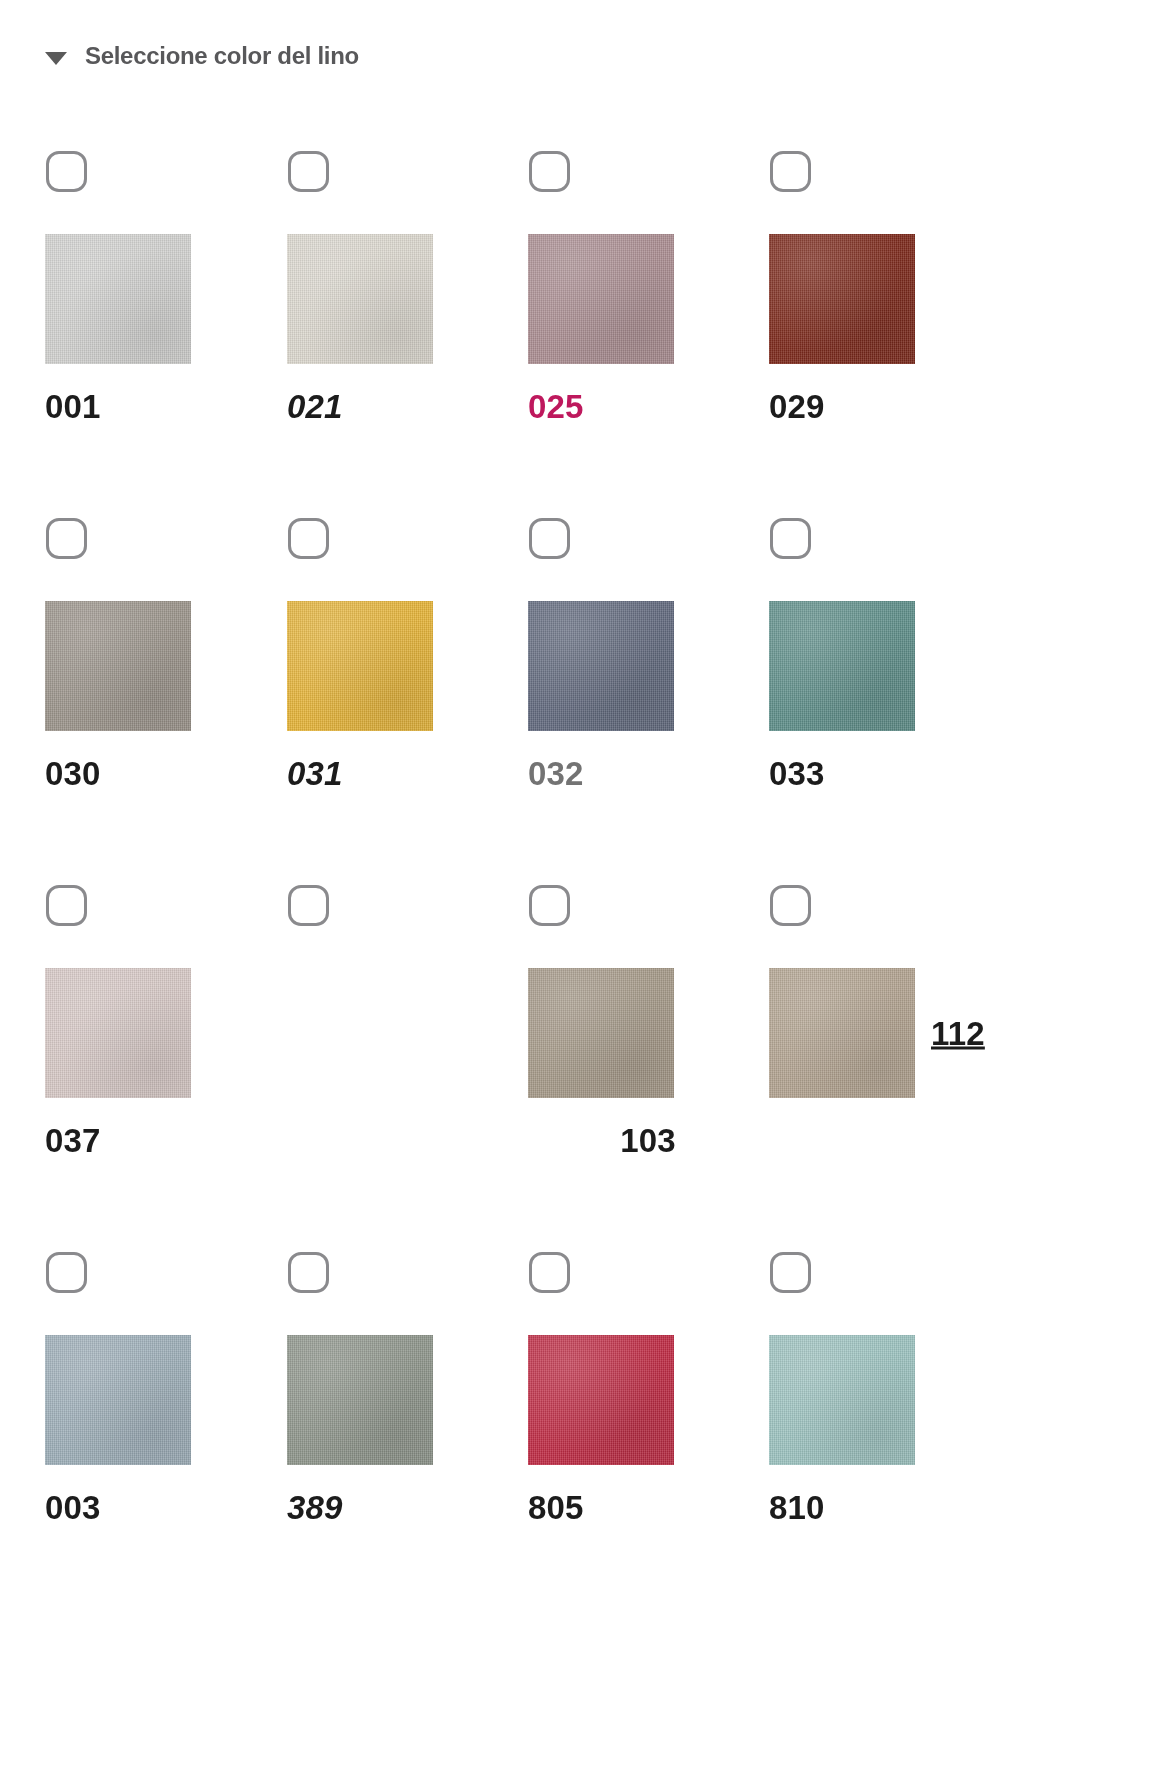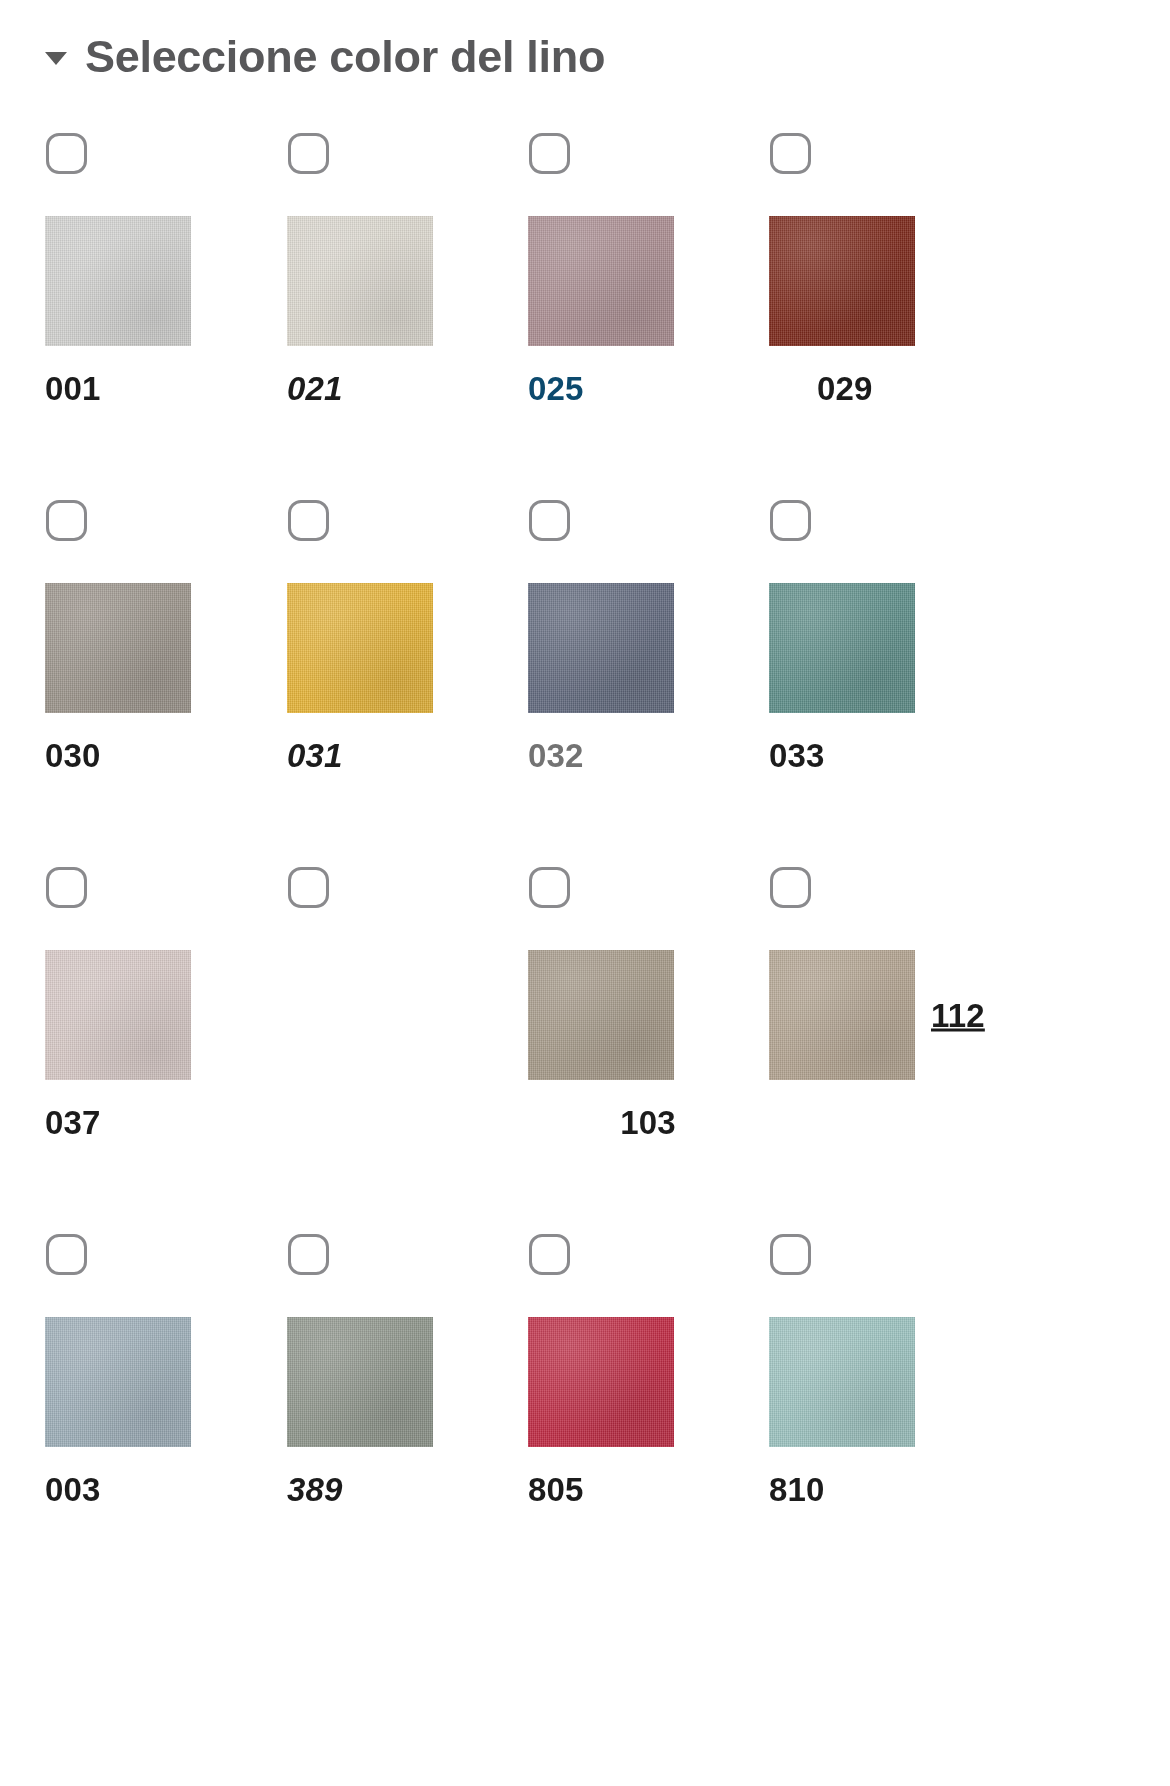--- a/index.html
+++ b/index.html
@@ -31,33 +31,33 @@
     width: 0;
     height: 0;
     border-left: 11px solid transparent;
     border-right: 11px solid transparent;
     border-top: 13px solid #5a5a5a;
     display: block;
     margin-top: 4px;
     flex: none;
   }
   .panel-title {
-    font-size: 45px;
+    font-size: 24px;
     font-weight: 700;
     color: #58585a;
     letter-spacing: -0.3px;
     line-height: 1;
     white-space: nowrap;
   }
 
   
   .swatch-grid {
     position: absolute;
     left: 0;
-    top: 112px;
+    top: 130px;
     width: 1170px;
   }
   .swatch-row {
     position: relative;
     height: 367px;
   }
   .swatch-cell {
     position: absolute;
     top: 0;
     width: 240px;
@@ -146,28 +146,28 @@
         <div class="checkbox" role="checkbox" aria-checked="false" style="border-color: rgb(138, 138, 141);"></div>
         <div class="swatch-and-label">
           <div class="swatch-chip" style="background: rgb(220, 216, 207);"></div>
           <span class="swatch-label" style="color: rgb(28, 28, 28);">021</span>
         </div>
       </div>
       <div class="swatch-cell c2">
         <div class="checkbox" role="checkbox" aria-checked="false" style="border-color: rgb(138, 138, 141);"></div>
         <div class="swatch-and-label">
           <div class="swatch-chip" style="background: rgb(171, 142, 146);"></div>
-          <span class="swatch-label" style="color: #0c4a6e;">025</span>
+          <span class="swatch-label" style="color: #be185d;">025</span>
         </div>
       </div>
       <div class="swatch-cell c3">
         <div class="checkbox" role="checkbox" aria-checked="false" style="border-color: rgb(138, 138, 141);"></div>
         <div class="swatch-and-label">
           <div class="swatch-chip" style="background: rgb(125, 42, 28);"></div>
-          <span class="swatch-label" style="color: rgb(28, 28, 28); margin-left: 48px;">029</span>
+          <span class="swatch-label" style="color: rgb(28, 28, 28);">029</span>
         </div>
       </div>
     </div>
     <div class="swatch-row">
       <div class="swatch-cell c0">
         <div class="checkbox" role="checkbox" aria-checked="false" style="border-color: rgb(138, 138, 141);"></div>
         <div class="swatch-and-label">
           <div class="swatch-chip" style="background: rgb(156, 149, 140);"></div>
           <span class="swatch-label" style="color: rgb(28, 28, 28);">030</span>
         </div>

